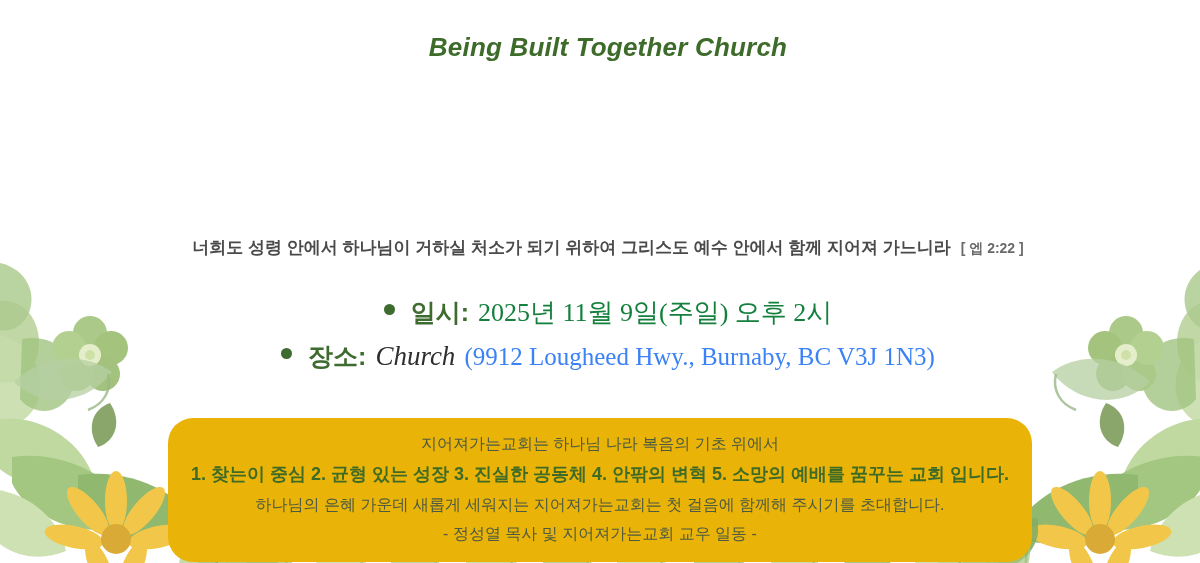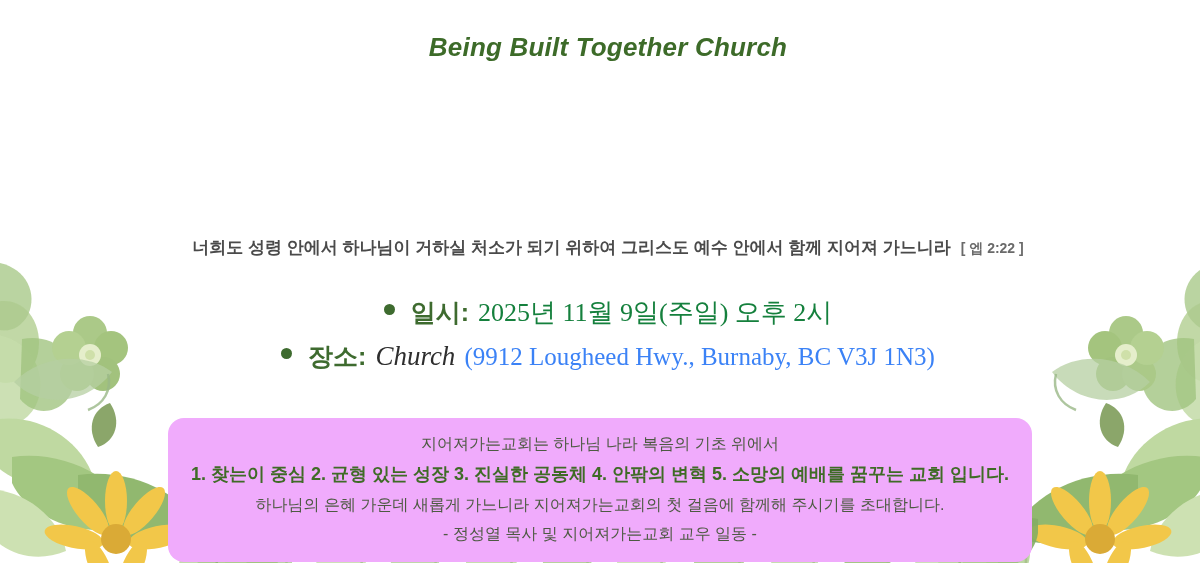--- a/index.html
+++ b/index.html
@@ -119,22 +119,22 @@
     color: #3b82f6;
   }
 
   #info-box {
     position: absolute;
     left: 168px;
     top: 418px;
     width: 864px;
     padding: 14px 20px 16px;
     box-sizing: border-box;
-    background: #f0abfc;
-    border-radius: 16px;
+    background: #eab308;
+    border-radius: 25px;
     text-align: center;
     z-index: 3;
   }
   #info-box p {
     margin: 0 0 5px;
     font-size: 16px;
     color: #4d5a42;
     line-height: 1.5;
     white-space: nowrap;
   }
@@ -289,17 +289,17 @@
       <span class="detail-label">장소:</span>
       <span class="venue-name">Church</span>
       <span class="venue-address">(9912 Lougheed Hwy., Burnaby, BC V3J 1N3)</span>
     </div>
 
   </div>
 
   <div id="info-box">
     <p>지어져가는교회는 하나님 나라 복음의 기초 위에서</p>
     <p class="principles">1. 찾는이 중심 2. 균형 있는 성장 3. 진실한 공동체 4. 안팎의 변혁 5. 소망의 예배를 꿈꾸는 교회 입니다.</p>
-    <p>하나님의 은혜 가운데 새롭게 가느니라 지어져가는교회의 첫 걸음에 함께해 주시기를 초대합니다.</p>
+    <p>하나님의 은혜 가운데 새롭게 세워지는 지어져가는교회는 첫 걸음에 함께해 주시기를 초대합니다.</p>
     <p class="signature">- 정성열 목사 및 지어져가는교회 교우 일동 -</p>
   </div>
 
 </div>
 
 </body></html>

